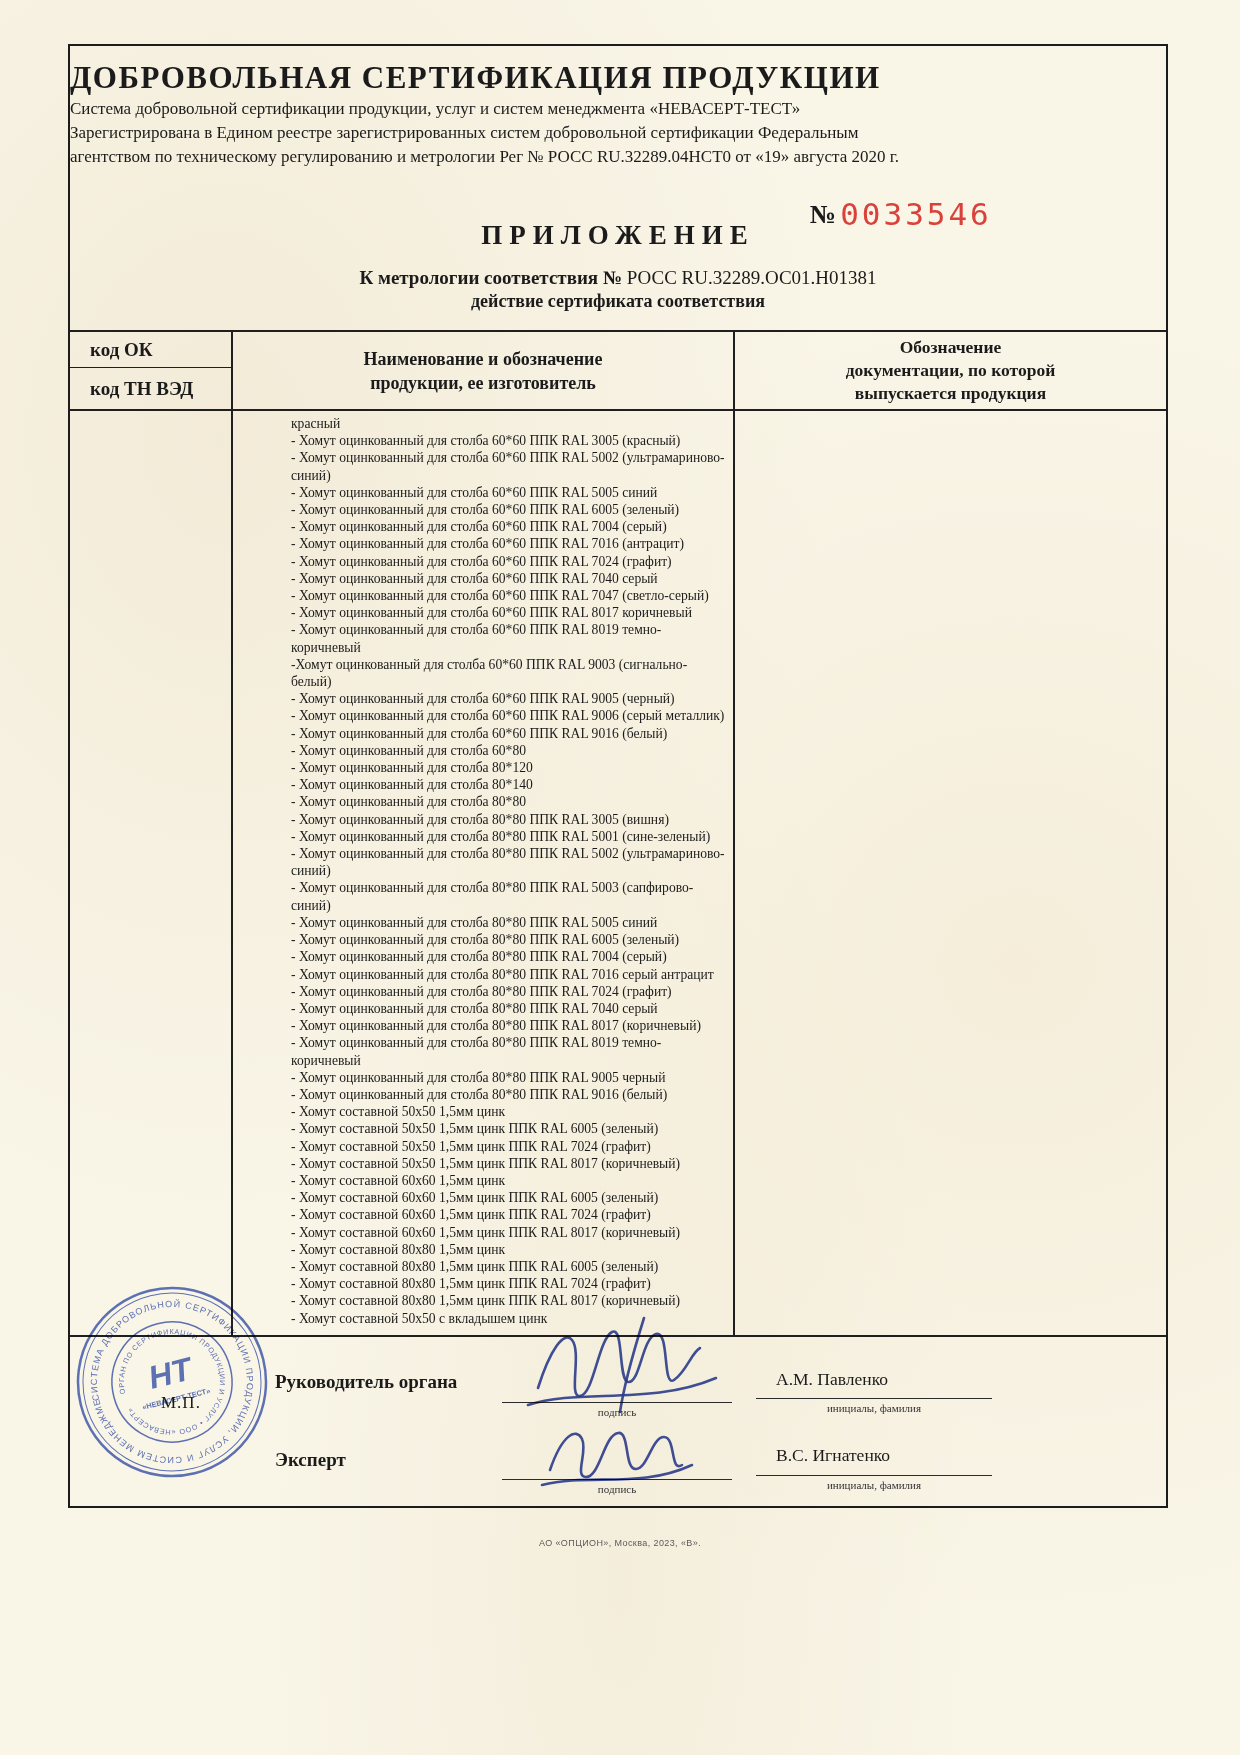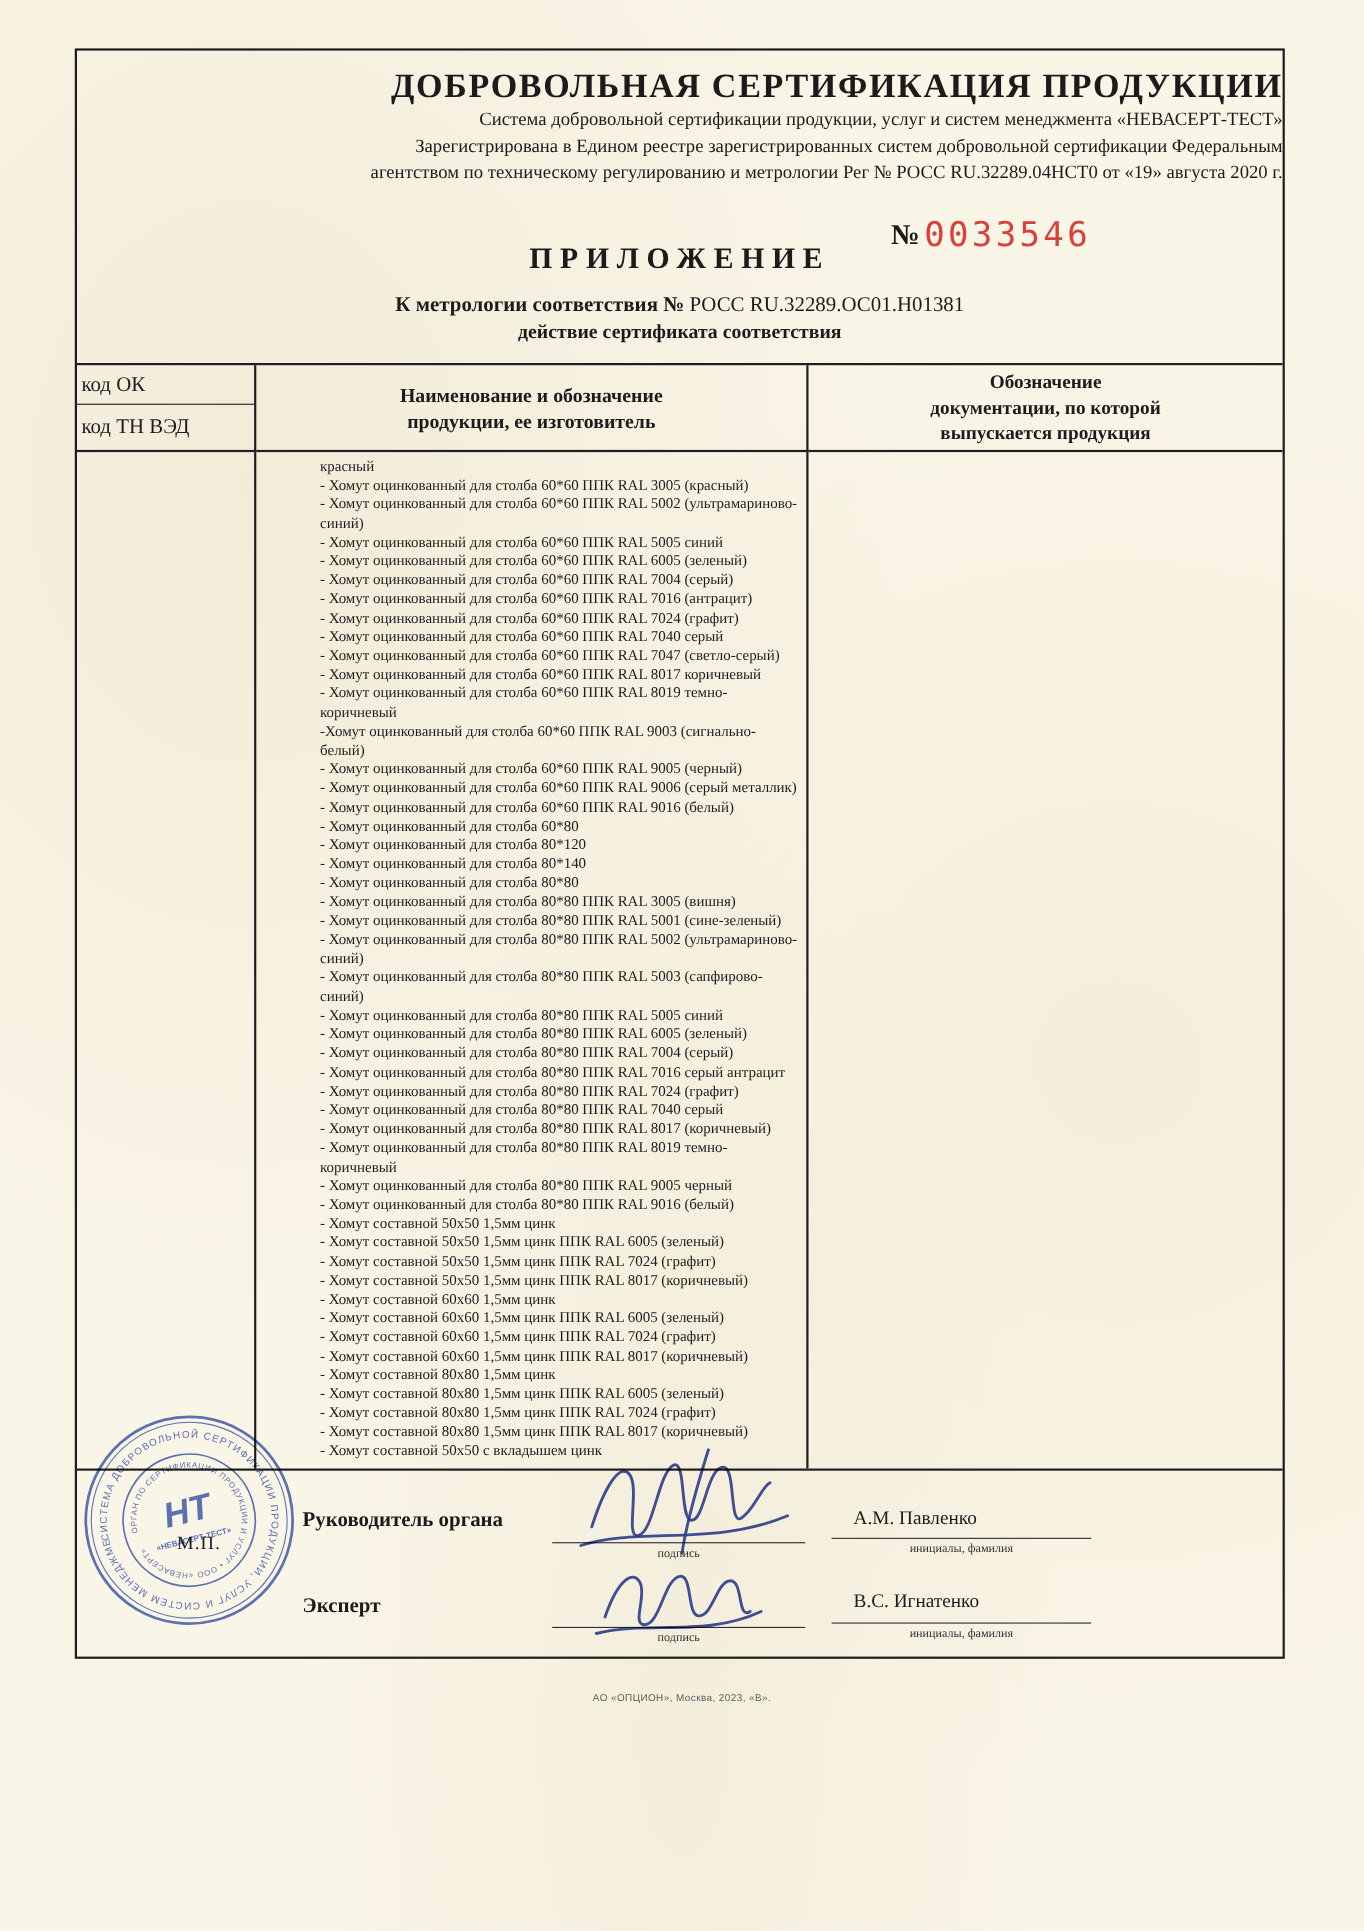--- a/index.html
+++ b/index.html
@@ -15,40 +15,40 @@
     background-image:
       radial-gradient(ellipse at 18% 25%, rgba(235,223,198,.45), transparent 42%),
       radial-gradient(ellipse at 82% 55%, rgba(241,230,206,.5), transparent 48%),
       radial-gradient(ellipse at 50% 90%, rgba(236,226,202,.4), transparent 40%);
   }
   .frame{
     position:absolute;left:68px;top:44px;width:1100px;height:1464px;
     border:2.5px solid #1c1c1c;box-sizing:border-box;
   }
   
-  .hdr{padding-top:14px;text-align:right;padding-left:28px;}
+  .hdr{padding-top:14px;text-align:left;}
   .hdr-title{font-size:31px;font-weight:bold;letter-spacing:1.5px;}
   .hdr-sub{font-size:17px;line-height:22px;margin-top:2px;}
   
   .number-row{position:absolute;left:740px;top:150px;white-space:nowrap;}
   .no-sign{font-size:26px;font-weight:bold;}
   .no-digits{font-family:"DejaVu Sans Mono",monospace;font-size:31px;color:#d9413a;letter-spacing:3px;vertical-align:-2px;}
   
   .apx-title{margin-top:52px;text-align:center;font-size:27px;font-weight:bold;letter-spacing:7px;}
   .cert-line{margin-top:16px;text-align:center;font-size:19px;}
   .cert-line .lbl{font-weight:bold;}
   .cert-line .val{font-size:19px;}
   .apx-sub{text-align:center;font-size:18px;font-weight:bold;line-height:25px;}
   .apx-sub.first{margin-top:8px;}
   
   .tbl{margin-top:16px;border-top:2px solid #1f1f1f;border-bottom:2px solid #1f1f1f;
        display:grid;grid-template-columns:163px 502px 1fr;}
   .h-cell{border-bottom:2px solid #1f1f1f;box-sizing:border-box;}
   .c-sep{border-right:2px solid #1f1f1f;}
-  .code-hdr-top,.code-hdr-bot{display:flex;align-items:center;padding-left:4px;font-weight:normal;font-size:19px;box-sizing:border-box;}
+  .code-hdr-top,.code-hdr-bot{display:flex;align-items:center;padding-left:20px;font-weight:bold;font-size:19px;box-sizing:border-box;}
   .code-hdr-top{height:36px;border-bottom:1.5px solid #1f1f1f;}
   .code-hdr-bot{height:41px;}
   .mid-hdr,.doc-hdr{display:flex;flex-direction:column;justify-content:center;align-items:center;text-align:center;font-weight:bold;}
   .mid-hdr{font-size:18px;line-height:24px;}
   .doc-hdr{font-size:17.5px;line-height:23px;}
   .b-cell{min-height:878px;box-sizing:border-box;}
   .products{padding:4px 8px 8px 10px;font-size:13.6px;line-height:17.2px;margin-left:48px;}
   .product-line{white-space:normal;}
   
   .footer{position:absolute;left:0;right:0;top:1283px;height:178px;}

